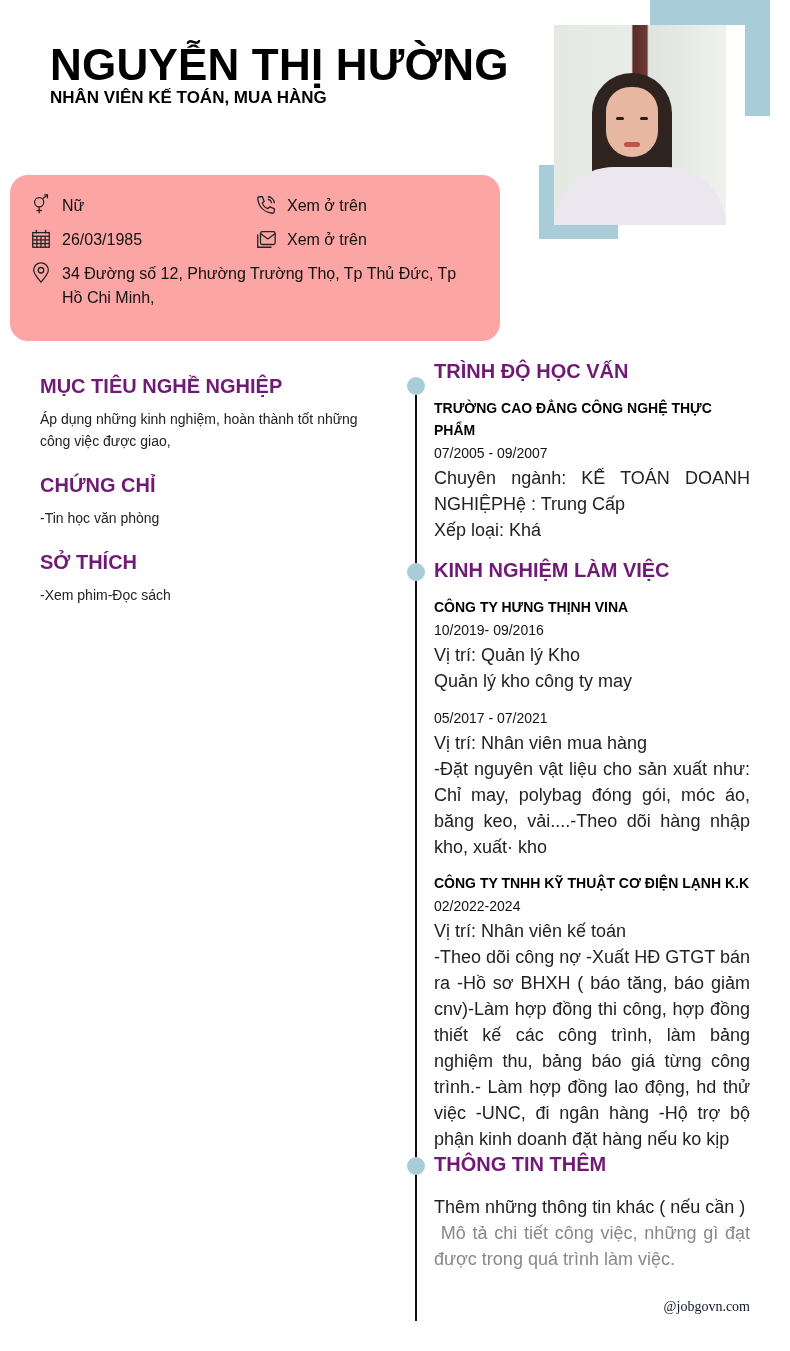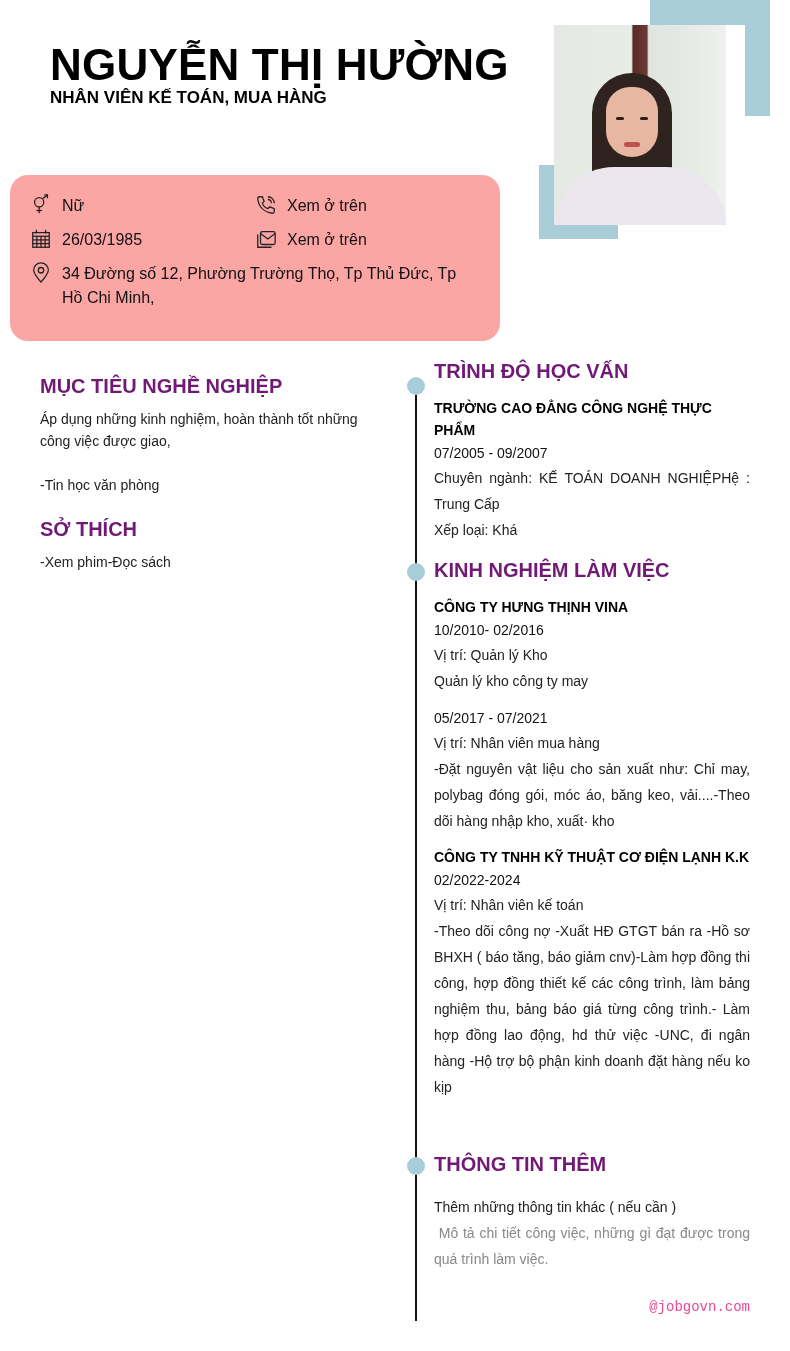--- a/index.html
+++ b/index.html
@@ -31,23 +31,23 @@
     .left-col .section { margin-bottom: 22px; }
 
     .timeline-line { position: absolute; left: 415px; top: 385px; width: 1.5px; height: 936px; background: #111; }
     .dot { position: absolute; left: 407px; width: 18px; height: 18px; border-radius: 50%; background: #a8cdd8; }
 
     .right-col { position: absolute; left: 434px; width: 316px; }
     .right-col .sec-title { font-size: 20px; margin-bottom: 14px; }
     .entry { margin-bottom: 12px; }
     .entry-title { font-size: 14px; font-weight: 700; color: #000; line-height: 22px; }
     .entry-date { font-size: 14px; color: #111; line-height: 24px; }
-    .entry-text { font-size: 14px; color: #222; line-height: 26px; text-align: justify; }
+    .entry-text { font-size: 18px; color: #222; line-height: 26px; text-align: justify; }
     .muted { color: #888; }
-    .watermark { position: absolute; right: 40px; top: 1299px; font-family: Liberation Mono, monospace; font-size: 14px; color: #ec4899; }
+    .watermark { position: absolute; right: 40px; top: 1299px; font-family: Liberation Serif, serif; font-size: 14px; color: #0f172a; }
   </style>
 </head>
 <body>
 
 <div class="name">NGUYỄN THỊ HƯỜNG</div>
 <div class="job-title">NHÂN VIÊN KẾ TOÁN, MUA HÀNG</div>
 
 <div class="deco-top"></div>
 <div class="deco-top-cut"></div>
 <div class="deco-bottom"></div>
@@ -119,20 +119,21 @@
     <span>Xem ở trên</span>
   </div>
 </div>
 
 <div class="left-col">
   <div class="section">
     <div class="sec-title">MỤC TIÊU NGHỀ NGHIỆP</div>
     <div class="body-text">Áp dụng những kinh nghiệm, hoàn thành tốt những công việc được giao,</div>
   </div>
   <div class="section">
+    <div class="sec-title">CHỨNG CHỈ</div>
     <div class="body-text">-Tin học văn phòng</div>
   </div>
   <div class="section">
     <div class="sec-title">SỞ THÍCH</div>
     <div class="body-text">-Xem phim-Đọc sách</div>
   </div>
 </div>
 
 <div class="timeline-line"></div>
 <div class="dot" style="top:377px;"></div>
@@ -144,21 +145,21 @@
   <div class="entry-title">TRƯỜNG CAO ĐẲNG CÔNG NGHỆ THỰC PHẨM</div>
   <div class="entry-date">07/2005 - 09/2007</div>
   <div class="entry-text">Chuyên ngành: KẾ TOÁN DOANH NGHIỆPHệ : Trung Cấp</div>
   <div class="entry-text">Xếp loại: Khá</div>
 </div>
 
 <div class="right-col" style="top:559px;">
   <div class="sec-title">KINH NGHIỆM LÀM VIỆC</div>
   <div class="entry">
     <div class="entry-title">CÔNG TY HƯNG THỊNH VINA</div>
-    <div class="entry-date">10/2010- 02/2016</div>
+    <div class="entry-date">10/2019- 09/2016</div>
     <div class="entry-text">Vị trí: Quản lý Kho</div>
     <div class="entry-text">Quản lý kho công ty may</div>
   </div>
   <div class="entry">
     <div class="entry-date">05/2017 - 07/2021</div>
     <div class="entry-text">Vị trí: Nhân viên mua hàng</div>
     <div class="entry-text">-Đặt nguyên vật liệu cho sản xuất như: Chỉ may, polybag đóng gói, móc áo, băng keo, vải....-Theo dõi hàng nhập kho, xuất· kho</div>
   </div>
   <div class="entry">
     <div class="entry-title">CÔNG TY TNHH KỸ THUẬT CƠ ĐIỆN LẠNH K.K</div>

